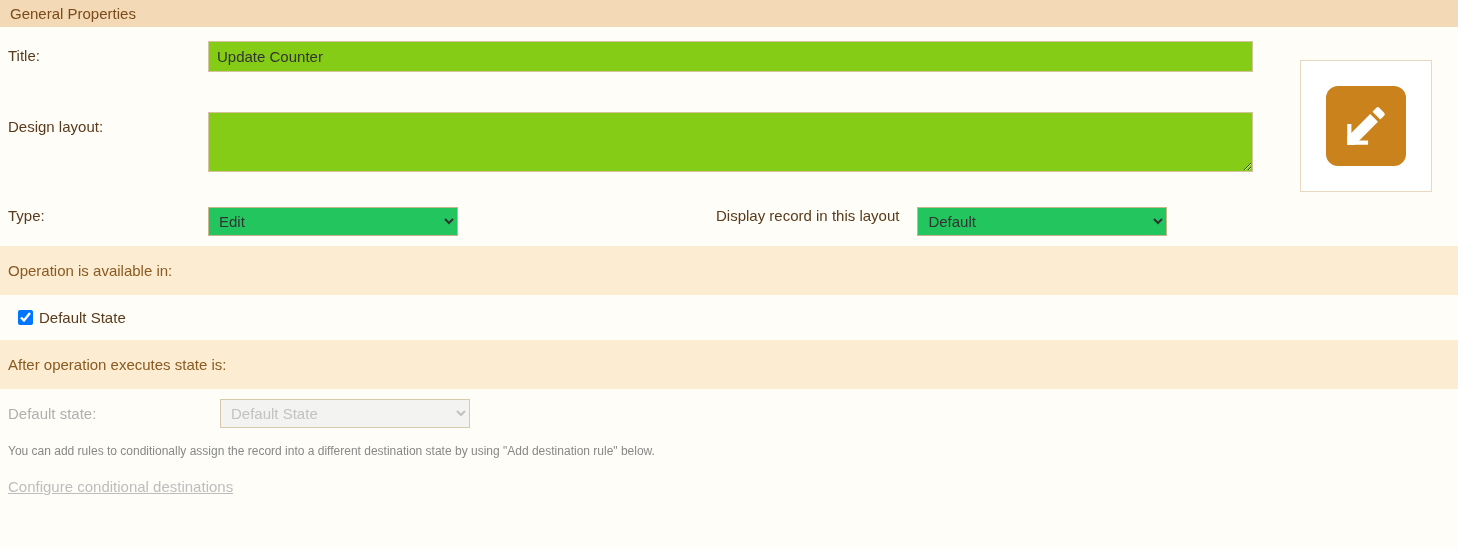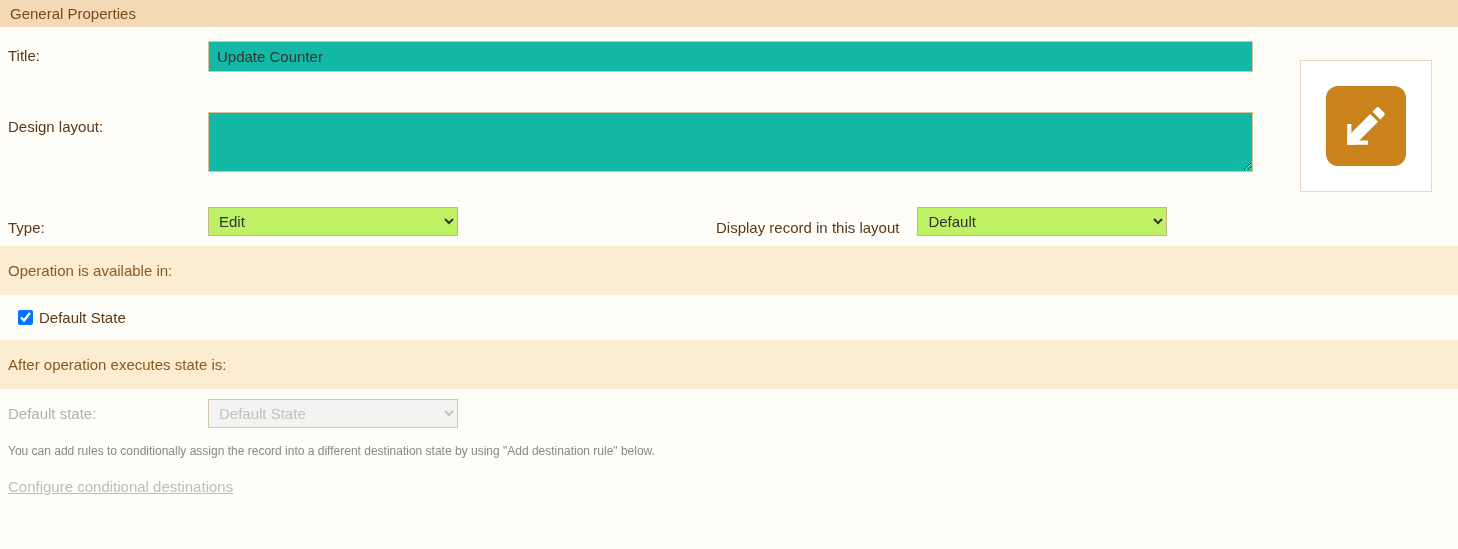--- a/index.html
+++ b/index.html
@@ -32,21 +32,21 @@
   .form-input {
     flex: 0 0 1045px;
   }
   input[type="text"], textarea {
     width: 100%;
     border: 1px solid #d4c39d;
     padding: 6px 8px;
     font-size: 15px;
     font-family: inherit;
     color: #333;
-    background: #14b8a6;
+    background: #84cc16;
   }
   textarea {
     height: 60px;
     resize: both;
   }
   .icon-box {
     position: absolute;
     right: 26px;
     top: 60px;
     width: 132px;
@@ -64,31 +64,31 @@
     border-radius: 12px;
     display: flex;
     align-items: center;
     justify-content: center;
   }
   .icon-inner svg { width: 50px; height: 50px; fill: #fff; }
   .gen-wrap { position: relative; }
 
   .ops-row {
     display: flex;
-    align-items: flex-end;
+    align-items: flex-start;
     padding: 8px 8px 10px;
     gap: 0;
   }
   .ops-label {
     width: 200px;
     color: #5a3a1a;
   }
   select {
     border: 1px solid #c7b58c;
-    background: #bef264;
+    background: #22c55e;
     font-size: 15px;
     padding: 4px 6px;
     color: #333;
     font-family: inherit;
   }
   .sel-type { width: 250px; }
   .sel-layout { width: 250px; }
   .ops-label2 {
     margin-left: 258px;
     margin-right: 18px;
@@ -107,21 +107,21 @@
     gap: 6px;
     color: #5a3a1a;
   }
   .checkbox-row input[type="checkbox"] {
     width: 15px; height: 15px;
   }
   .after-row {
     display: flex;
     align-items: center;
     padding: 10px 8px;
-    gap: 0;
+    gap: 12px;
   }
   .after-label {
     width: 200px;
     color: #b0b0b0;
   }
   select.disabled {
     background: #efefef;
     color: #aaa;
     width: 250px;
   }

